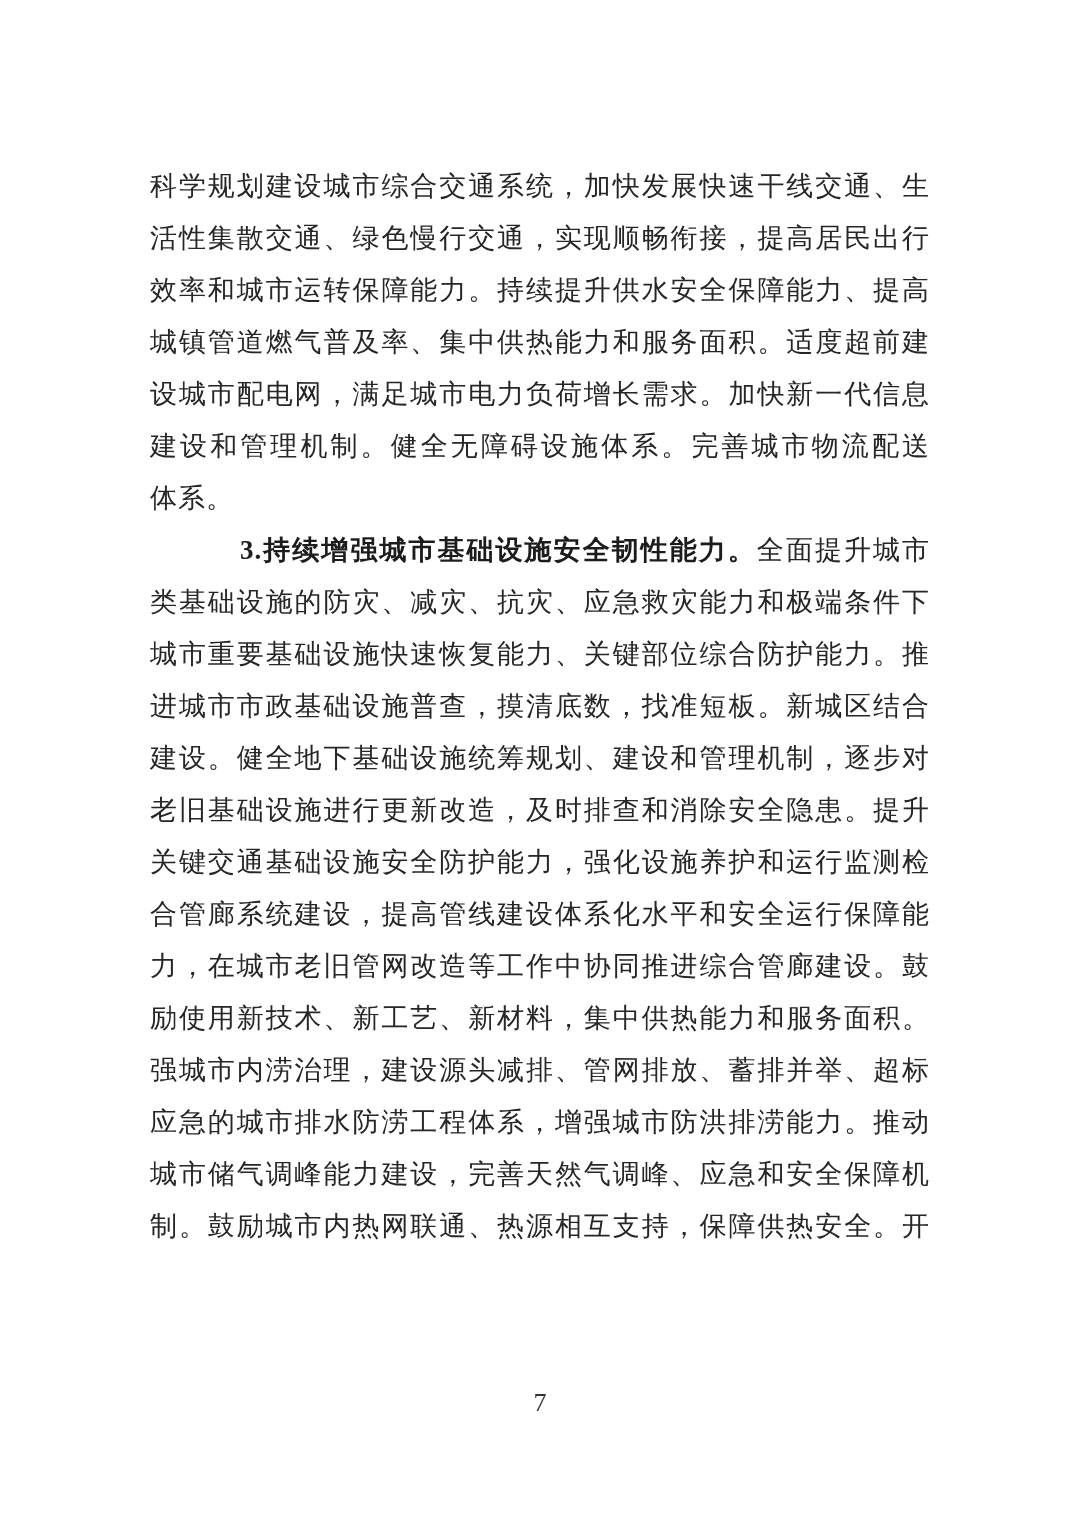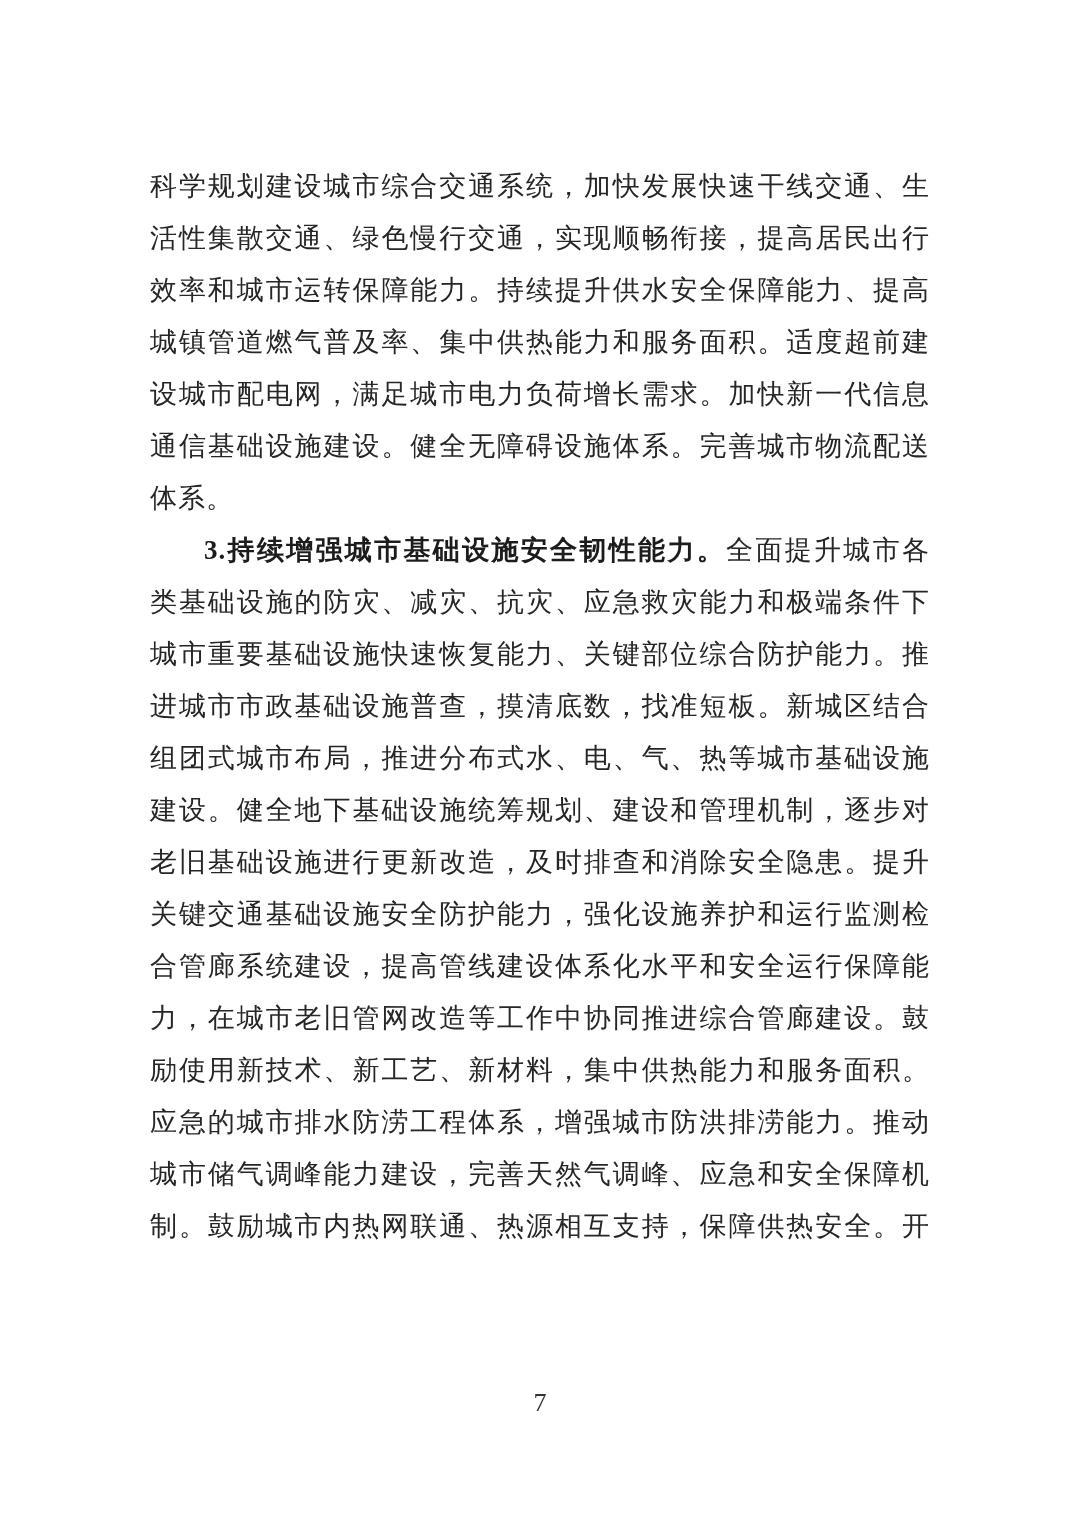--- a/index.html
+++ b/index.html
@@ -43,20 +43,21 @@
     text-align: right;
     text-align-last: left;
   }
   .line.indent {
     padding-left: 54px;
     width: 726px;
   }
   .lead-bold {
     font-weight: 700;
     color: #1c1c1c;
+    margin-left: 36px;
   }
   .pagenum {
     position: absolute;
     left: 0;
     top: 1388px;
     width: 1080px;
     text-align: center;
     font-size: 26px;
     line-height: 30px;
     color: #333333;
@@ -67,36 +68,36 @@
 
 <div class="page">
 
   <div class="textblock">
 
     <div class="line">科学规划建设城市综合交通系统，加快发展快速干线交通、生</div>
     <div class="line">活性集散交通、绿色慢行交通，实现顺畅衔接，提高居民出行</div>
     <div class="line">效率和城市运转保障能力。持续提升供水安全保障能力、提高</div>
     <div class="line">城镇管道燃气普及率、集中供热能力和服务面积。适度超前建</div>
     <div class="line">设城市配电网，满足城市电力负荷增长需求。加快新一代信息</div>
-    <div class="line">通信基础设施建设。健全无障碍设施体系。完善城市物流配送</div>
+    <div class="line">建设和管理机制。健全无障碍设施体系。完善城市物流配送</div>
     <div class="line short">体系。</div>
 
     <div class="line indent">
       <span class="lead-bold">3.持续增强城市基础设施安全韧性能力。</span><span>全面提升城市各</span>
     </div>
     <div class="line">类基础设施的防灾、减灾、抗灾、应急救灾能力和极端条件下</div>
     <div class="line">城市重要基础设施快速恢复能力、关键部位综合防护能力。推</div>
     <div class="line">进城市市政基础设施普查，摸清底数，找准短板。新城区结合</div>
-    <div class="line">组团式城市布局，推进分布式水、电、气、热等城市基础设施</div>
     <div class="line">建设。健全地下基础设施统筹规划、建设和管理机制，逐步对</div>
     <div class="line">老旧基础设施进行更新改造，及时排查和消除安全隐患。提升</div>
     <div class="line">关键交通基础设施安全防护能力，强化设施养护和运行监测检</div>
     <div class="line">合管廊系统建设，提高管线建设体系化水平和安全运行保障能</div>
     <div class="line">力，在城市老旧管网改造等工作中协同推进综合管廊建设。鼓</div>
     <div class="line">励使用新技术、新工艺、新材料，集中供热能力和服务面积。加</div>
+    <div class="line">强城市内涝治理，建设源头减排、管网排放、蓄排并举、超标</div>
     <div class="line">应急的城市排水防涝工程体系，增强城市防洪排涝能力。推动</div>
     <div class="line">城市储气调峰能力建设，完善天然气调峰、应急和安全保障机</div>
     <div class="line">制。鼓励城市内热网联通、热源相互支持，保障供热安全。开</div>
 
   </div>
 
   <div class="pagenum">7</div>
 
 </div>
 

